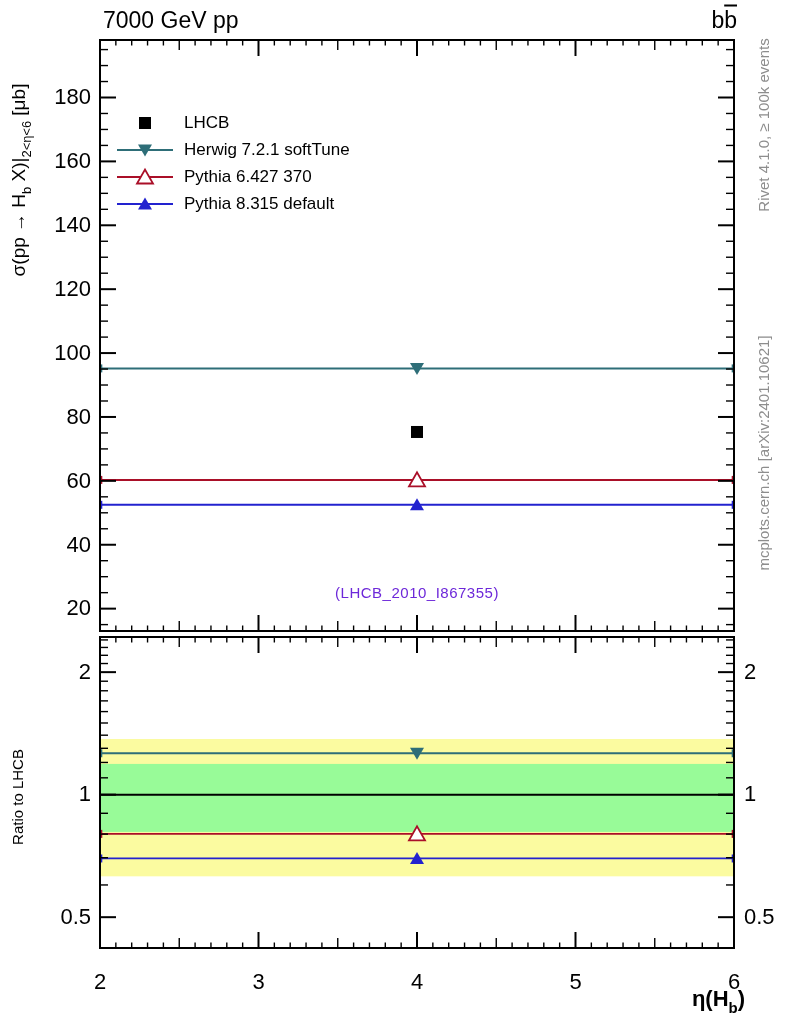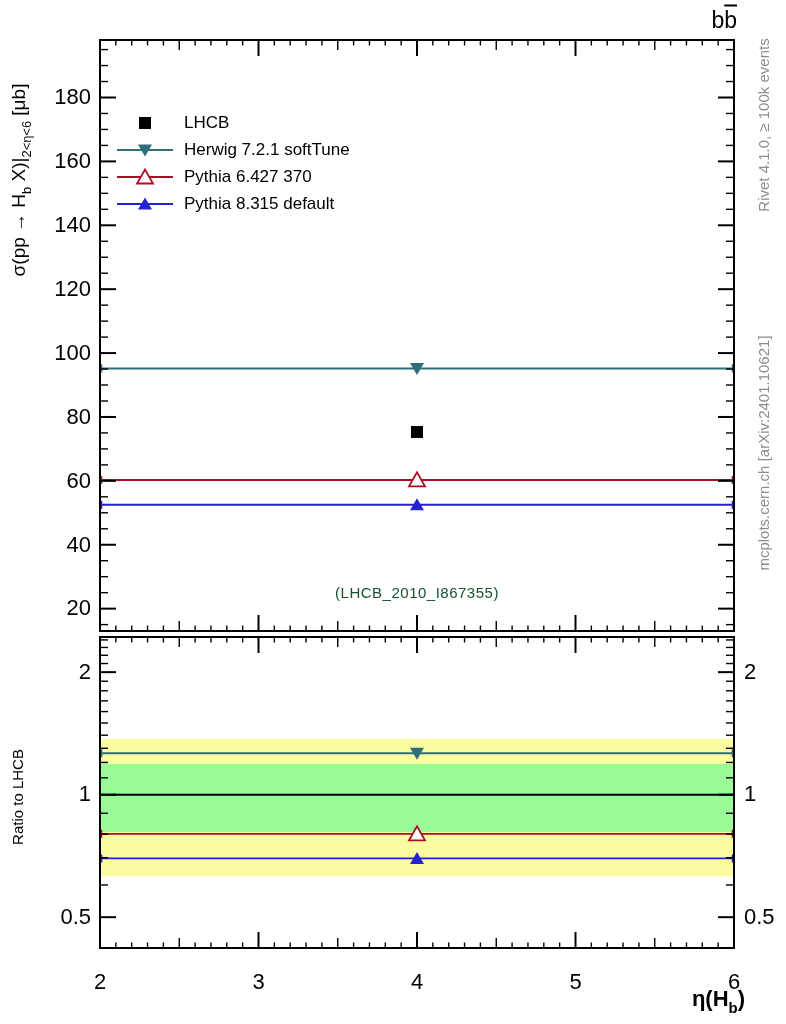--- a/index.html
+++ b/index.html
@@ -8,21 +8,21 @@
   .abs{position:absolute;white-space:nowrap;}
   .ctr{transform:translate(-50%,-50%);}
   .rctr{transform:translate(-100%,-50%);}
   .lctr{transform:translate(0,-50%);}
   .vrot{transform:translate(-50%,-50%) rotate(-90deg);}
   .beam{font-size:23px;}
   .proc{font-size:23px;}
   .proc .bar{text-decoration:overline;}
   .title{font-size:20.5px;}
   .radarg{border-top:1.7px solid #000;padding:0 1px;margin-left:-1px;}
-  .watermark{font-size:15px;color:#14532d;letter-spacing:0.5px;}
+  .watermark{font-size:15px;color:#6d28d9;letter-spacing:0.5px;}
   .sidenote{font-size:15px;color:#8d8d8d;}
   .ylab-main{font-size:19px;}
   .ylab-ratio{font-size:15px;}
   .xlab{font-size:22px;font-weight:bold;}
   .sub{font-size:0.68em;vertical-align:-0.45em;}
   svg text{font-family:"Liberation Sans", sans-serif;fill:#000;}
 </style>
 </head>
 <body>
 
@@ -363,20 +363,21 @@
       <path d="M138 144.5L152 144.5L145 156.5Z" fill="#2e6e78"></path>
       <text x="184" y="151" text-anchor="start" font-size="17" dominant-baseline="middle" fill="#000">Herwig 7.2.1 softTune</text>
       <line x1="117" y1="177" x2="173" y2="177" stroke="#aa0f28" stroke-width="2"></line>
       <path d="M137 183.5L153 183.5L145 169.5Z" fill="#ffffff" stroke="#aa0f28" stroke-width="1.8"></path>
       <text x="184" y="178" text-anchor="start" font-size="17" dominant-baseline="middle" fill="#000">Pythia 6.427 370</text>
       <line x1="117" y1="204" x2="173" y2="204" stroke="#2222cf" stroke-width="2"></line>
       <path d="M138 209.5L152 209.5L145 197.5Z" fill="#2222cf"></path>
       <text x="184" y="205" text-anchor="start" font-size="17" dominant-baseline="middle" fill="#000">Pythia 8.315 default</text>
     </svg>
 
+  <div class="abs lctr beam" style="left:103px;top:20px;">7000 GeV pp</div>
 
   <div class="abs rctr proc" style="left:737px;top:20px;">
     <span>b</span><span class="bar">b</span>
   </div>
 
 
   <div class="abs vrot ylab-main" style="left:21px;top:180px;"><span>σ(pp → H</span><span class="sub">b</span><span> X)|</span><span class="sub">2&lt;η&lt;6</span><span> [μb]</span></div>
 
   <div class="abs vrot ylab-ratio" style="left:17px;top:797px;">Ratio to LHCB</div>
 

